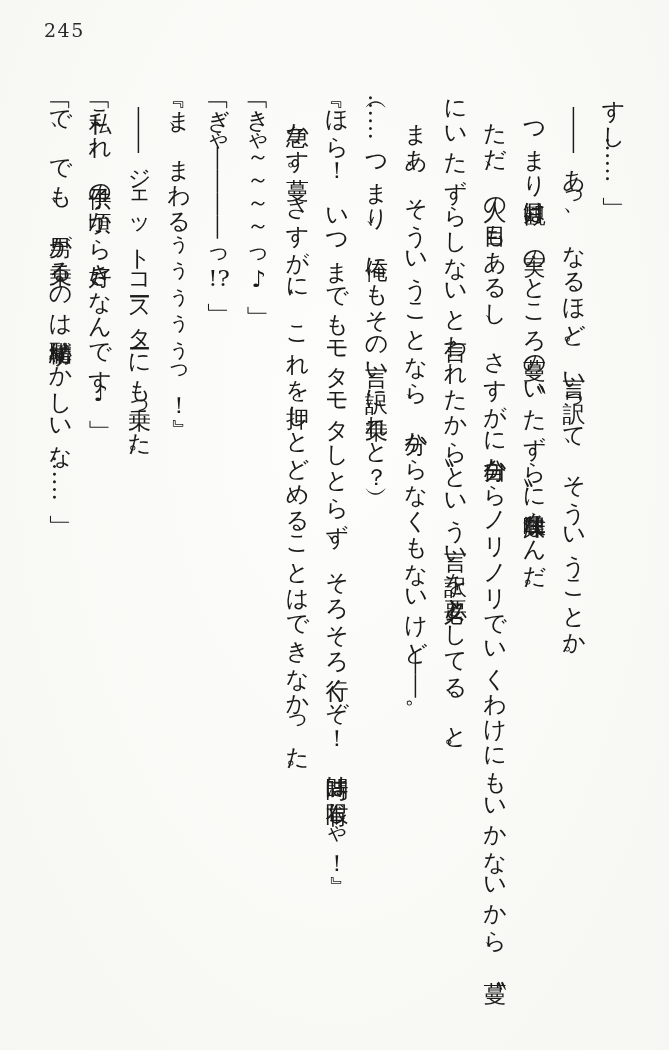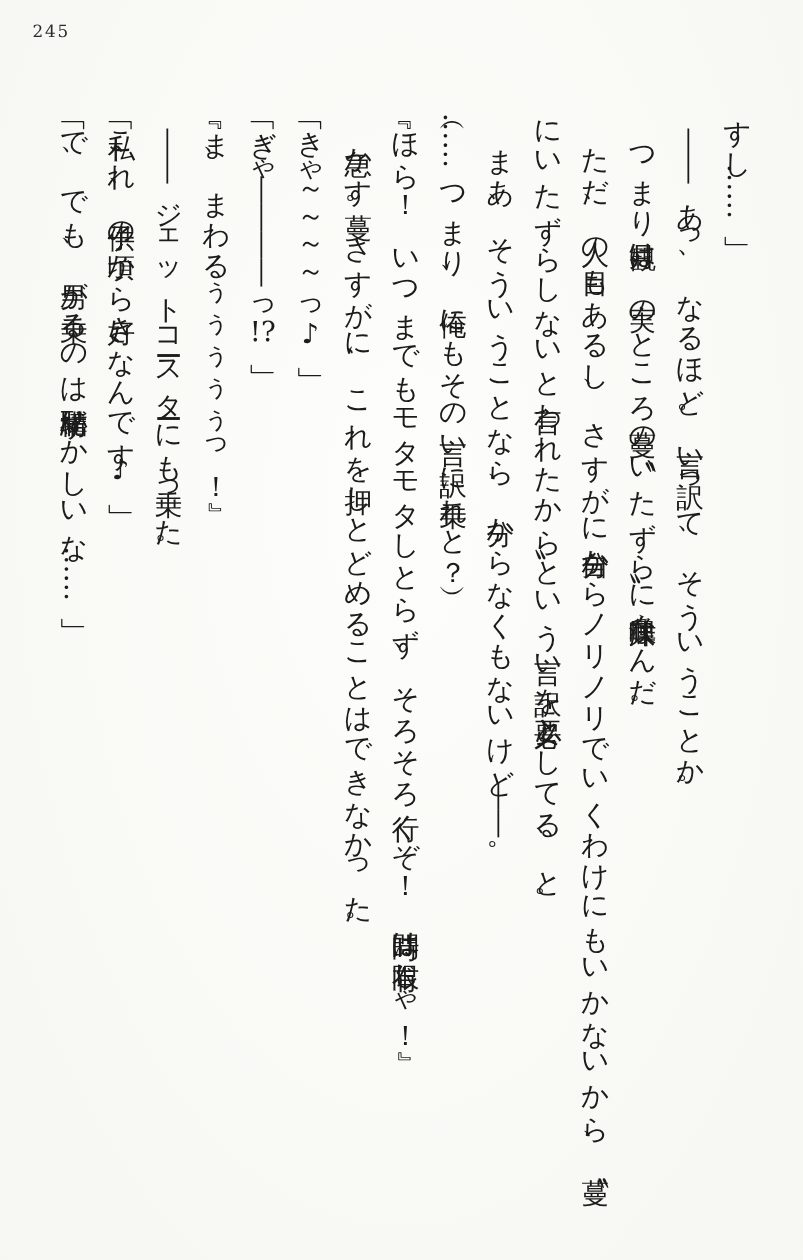--- a/index.html
+++ b/index.html
@@ -15,22 +15,22 @@
     font-family: "DejaVu Serif", "Liberation Serif", serif;
   }
   .page {
     position: absolute;
     inset: 0;
     background: radial-gradient(ellipse at 50% 40%, rgba(255,255,255,0.6), rgba(0,0,0,0.015));
   }
   .page-number {
     position: absolute;
     top: 19px;
-    left: 27px;
-    font-size: 14px;
+    left: 44px;
+    font-size: 19px;
     letter-spacing: 1.5px;
     color: #2a2a2a;
   }
   .text-area {
     position: absolute;
     top: 84px;
     right: 36px;
     height: 935px;
     writing-mode: vertical-rl;
     text-orientation: mixed;

